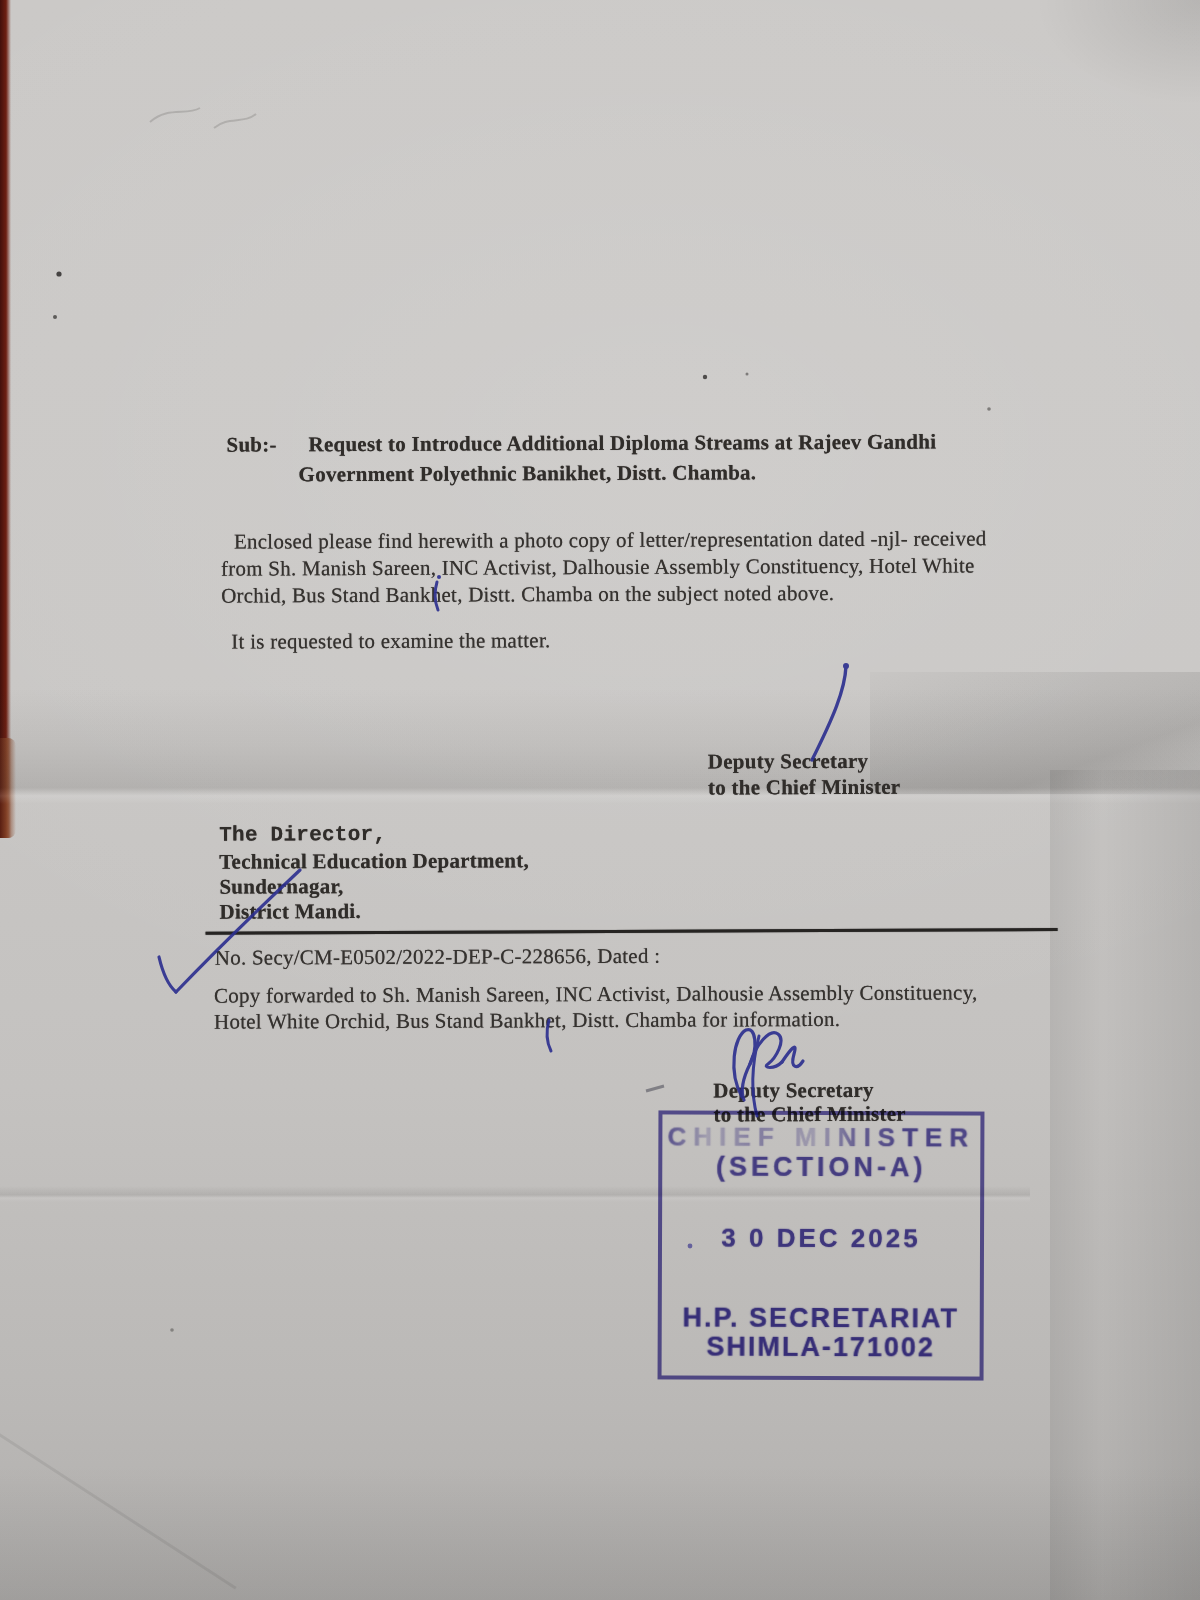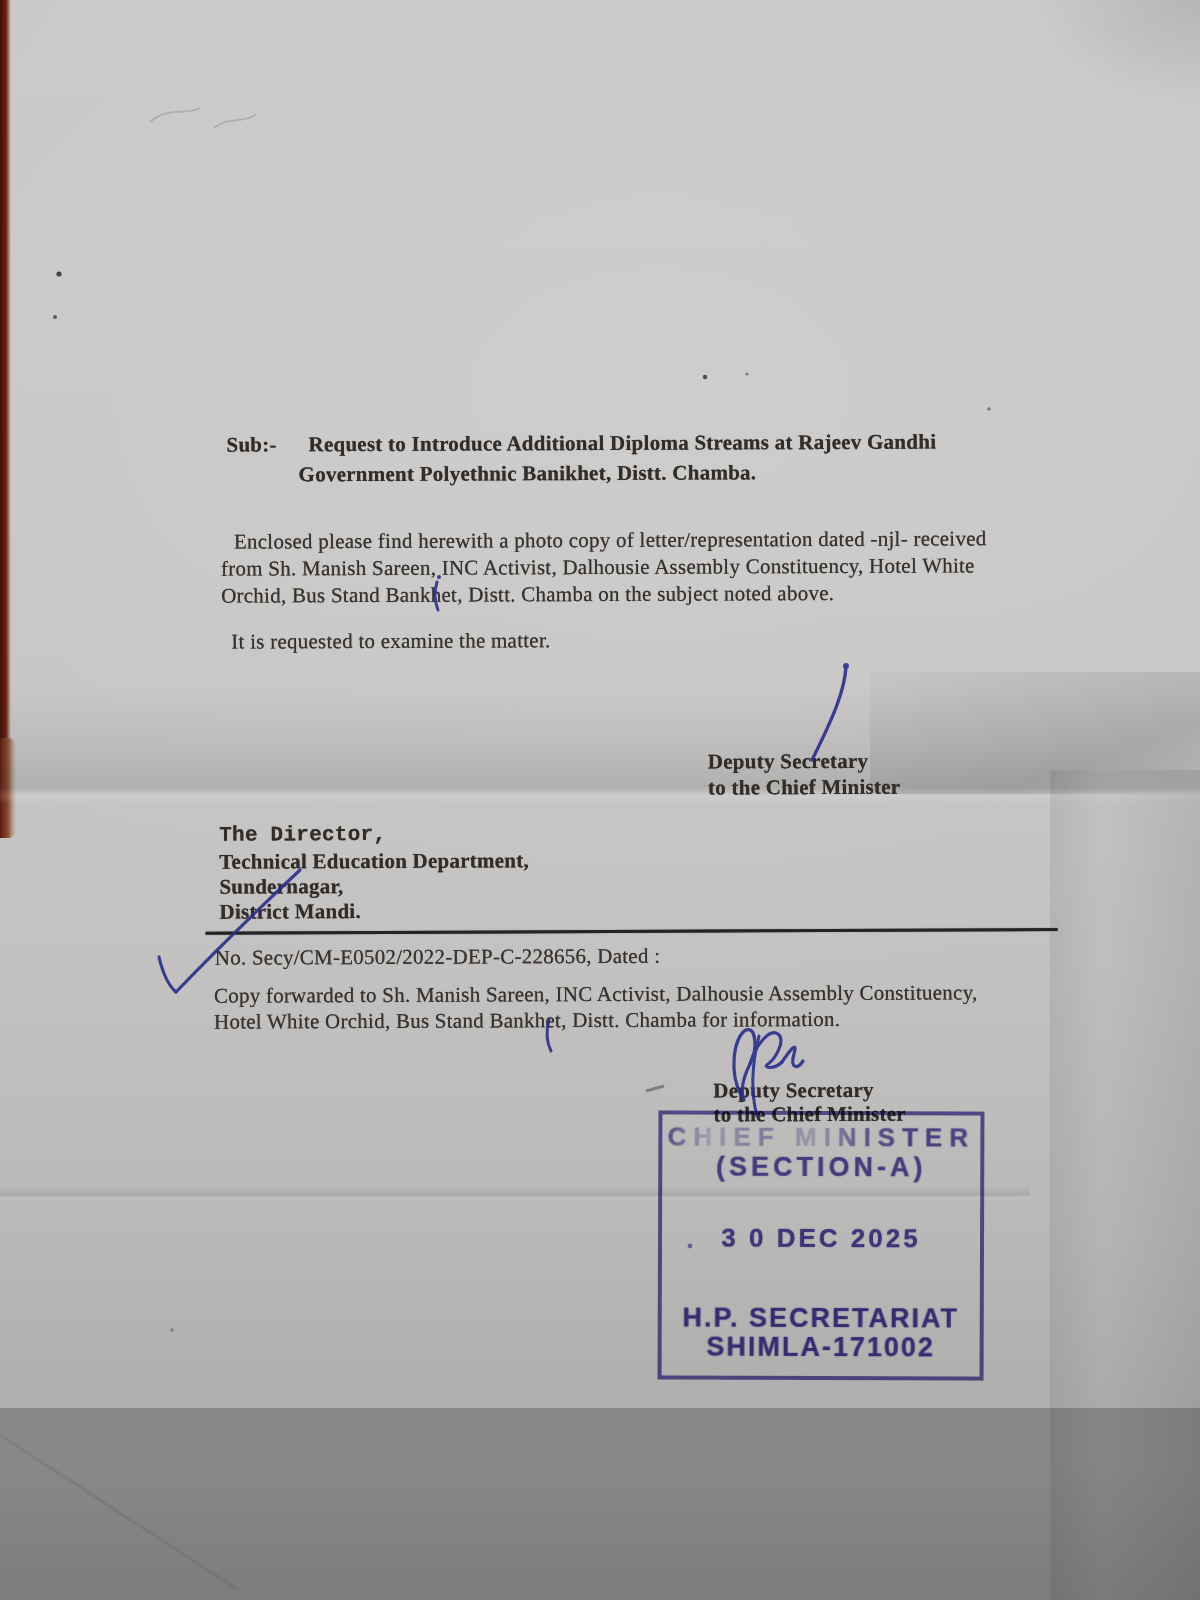--- a/index.html
+++ b/index.html
@@ -1,17 +1,17 @@
 <!DOCTYPE html>
 <html><head>
 <meta charset="utf-8">
 <style>
   html,body{margin:0;padding:0;}
   body{width:1200px;height:1600px;overflow:hidden;background:#8a8886;}
-  #page{position:relative;width:1200px;height:1408px;
+  #page{position:relative;width:1200px;height:1600px;
     background:
       radial-gradient(1400px 900px at 55% 28%, rgba(255,255,255,0.10), rgba(255,255,255,0) 70%),
       linear-gradient(180deg,#cbc9c7 0%,#c9c7c5 42%,#c4c2c0 68%,#bab8b6 88%,#b0aeac 100%);
     font-family:"Liberation Serif", serif;color:#35322f;}
   .layer{position:absolute;left:0;top:0;width:1200px;height:1600px;}
   .t{position:absolute;white-space:nowrap;font-size:21px;letter-spacing:0.25px;
      color:#35322f;text-shadow:0 0 0.7px rgba(45,42,40,0.75);}
   .b{font-weight:bold;color:#302d2a;}
   #typed{transform:rotate(-0.25deg);transform-origin:600px 800px;}
   .rule{position:absolute;background:#262422;box-shadow:0 0 1px rgba(30,30,30,.7);}

